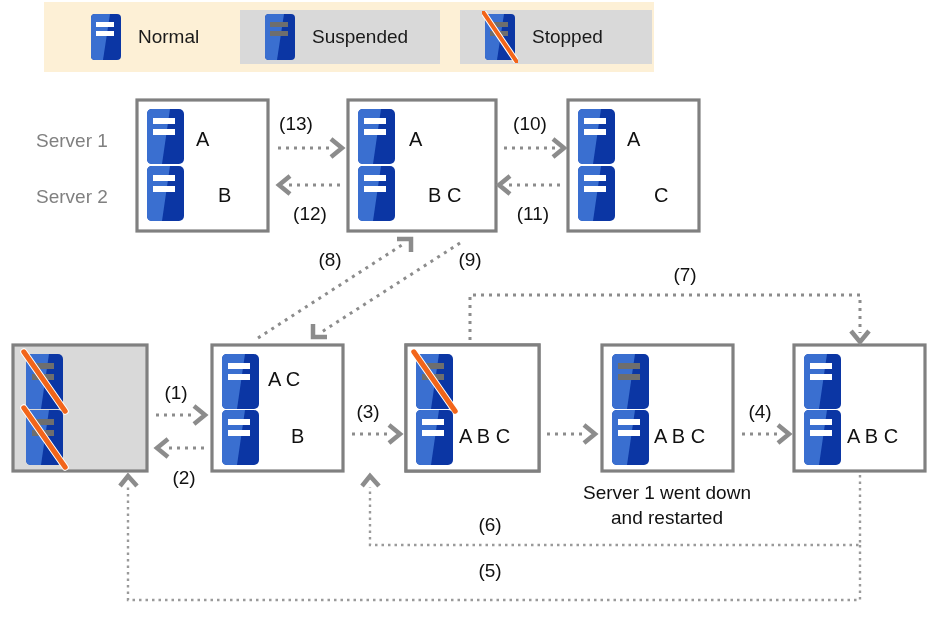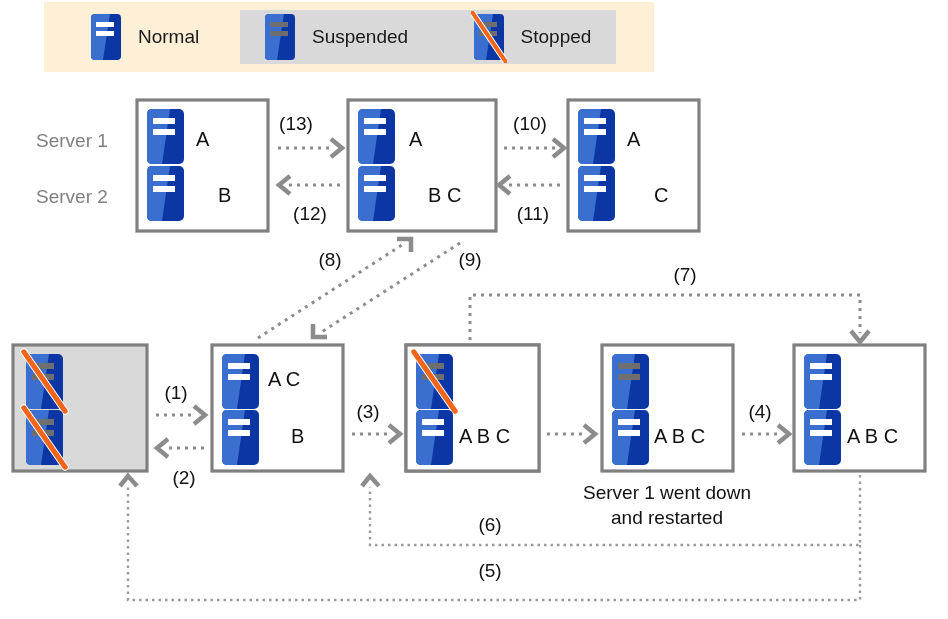--- a/index.html
+++ b/index.html
@@ -48,21 +48,21 @@
       <span class="legend-ico" id="ico1">
           <svg width="36" height="52" viewBox="-3 -3 36 52">
             <rect x="0" y="0" width="30" height="46" rx="4" ry="4" fill="#0b36a4"></rect>
             <path d="M0 4 Q0 0 4 0 L19 0 L12 46 L4 46 Q0 46 0 42 Z" fill="#3a6fd0"></path>
             <rect x="5" y="8" width="18" height="5" fill="#6e6e6e"></rect>
             <rect x="5" y="17" width="18" height="5" fill="#6e6e6e"></rect>
           </svg>
         </span>
       <span class="legend-label">Suspended</span>
     </div>
-    <div class="legend-item" id="leg2" style="left:380px;width:192px;justify-content:center;">
+    <div class="legend-item" id="leg2" style="left:416px;width:192px;">
       <div class="chip-bg" id="chip2" style="background: rgb(217, 217, 217);"></div>
       <span class="legend-ico" id="ico2">
           <svg width="36" height="52" viewBox="-3 -3 36 52">
             <rect x="0" y="0" width="30" height="46" rx="4" ry="4" fill="#0b36a4"></rect>
             <path d="M0 4 Q0 0 4 0 L19 0 L12 46 L4 46 Q0 46 0 42 Z" fill="#3a6fd0"></path>
             <rect x="5" y="8" width="18" height="5" fill="#6e6e6e"></rect>
             <rect x="5" y="17" width="18" height="5" fill="#6e6e6e"></rect>
             <line x1="-1.7999999999999998" y1="-1.84" x2="31.8" y2="47.84" stroke="#ffffff" stroke-width="6" stroke-linecap="round"></line>
             <line x1="-1.7999999999999998" y1="-1.84" x2="31.8" y2="47.84" stroke="#f2651a" stroke-width="4" stroke-linecap="round"></line>
           </svg>

